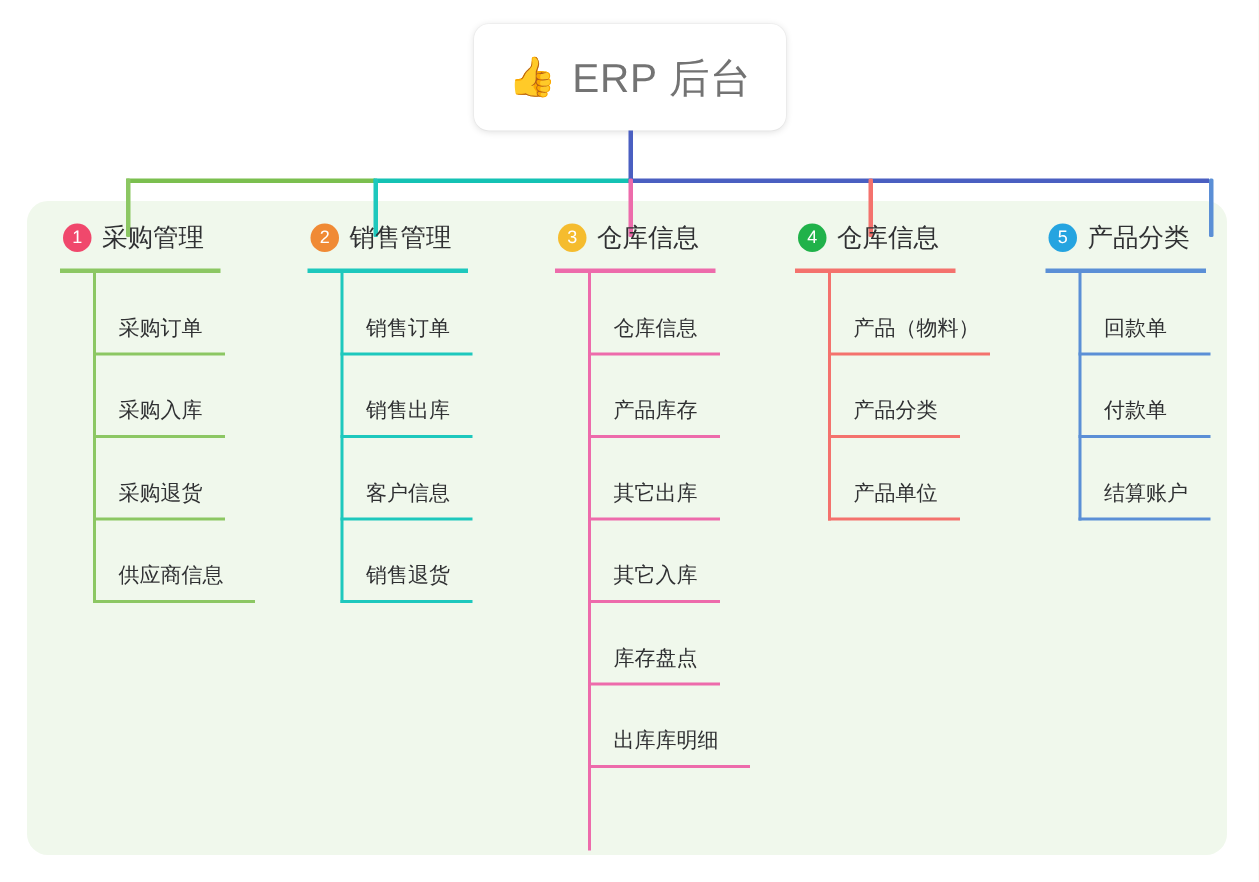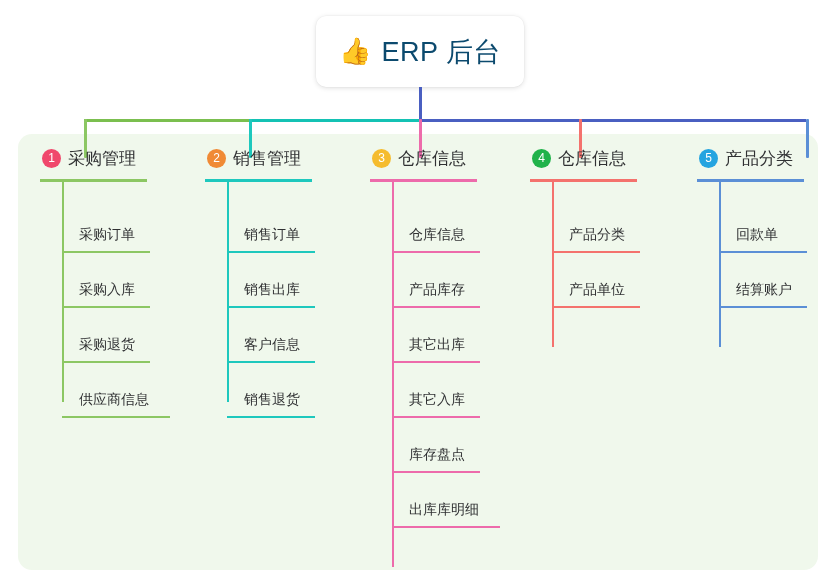--- a/index.html
+++ b/index.html
@@ -26,21 +26,21 @@
     gap:10px;
     box-sizing:border-box;
   }
   .title-emoji{
     font-size:26px;line-height:1;
     display:inline-block;
     transform:translateY(-1px);
   }
   .title-text{
     font-size:27px;
-    color:#0c4a6e;
+    color:#737373;
     letter-spacing:.5px;
     white-space:nowrap;
   }
 
   
   .conn{position:absolute;}
   .vline{width:3px;}
   .hline{height:3px;}
 
   
@@ -79,21 +79,21 @@
     white-space:nowrap;
   }
   .head-rule{
     height:3px;
     width:107px;
     margin-top:9px;
   }
   .items{
     position:relative;
     margin-left:22px;
-    padding-top:16px;
+    padding-top:0px;
   }
   
   .spine{
     position:absolute;
     left:0;top:0;
     width:2px;
   }
   .item{
     position:relative;
     height:55px;
@@ -227,20 +227,24 @@
         </div>
       </div>
       <div class="col" style="left: 530px;">
         <div class="col-head">
           <span class="badge" style="background: rgb(32, 178, 74);">4</span>
           <span class="col-title">仓库信息</span>
         </div>
         <div class="head-rule" style="background: rgb(244, 114, 109);"></div>
         <div class="items">
           <div class="spine" style="background: rgb(244, 114, 109); height: 165px;"></div>
+          <div class="item wide">
+            <span class="item-label">产品（物料）</span>
+            <div class="item-rule" style="background: rgb(244, 114, 109);"></div>
+          </div>
           <div class="item">
             <span class="item-label">产品分类</span>
             <div class="item-rule" style="background: rgb(244, 114, 109);"></div>
           </div>
           <div class="item">
             <span class="item-label">产品单位</span>
             <div class="item-rule" style="background: rgb(244, 114, 109);"></div>
           </div>
         </div>
       </div>
@@ -250,20 +254,24 @@
           <span class="col-title">产品分类</span>
         </div>
         <div class="head-rule" style="background: rgb(91, 143, 214);"></div>
         <div class="items">
           <div class="spine" style="background: rgb(91, 143, 214); height: 165px;"></div>
           <div class="item">
             <span class="item-label">回款单</span>
             <div class="item-rule" style="background: rgb(91, 143, 214);"></div>
           </div>
           <div class="item">
+            <span class="item-label">付款单</span>
+            <div class="item-rule" style="background: rgb(91, 143, 214);"></div>
+          </div>
+          <div class="item">
             <span class="item-label">结算账户</span>
             <div class="item-rule" style="background: rgb(91, 143, 214);"></div>
           </div>
         </div>
       </div>
     </div>
 
 </div>
 
 </body></html>

